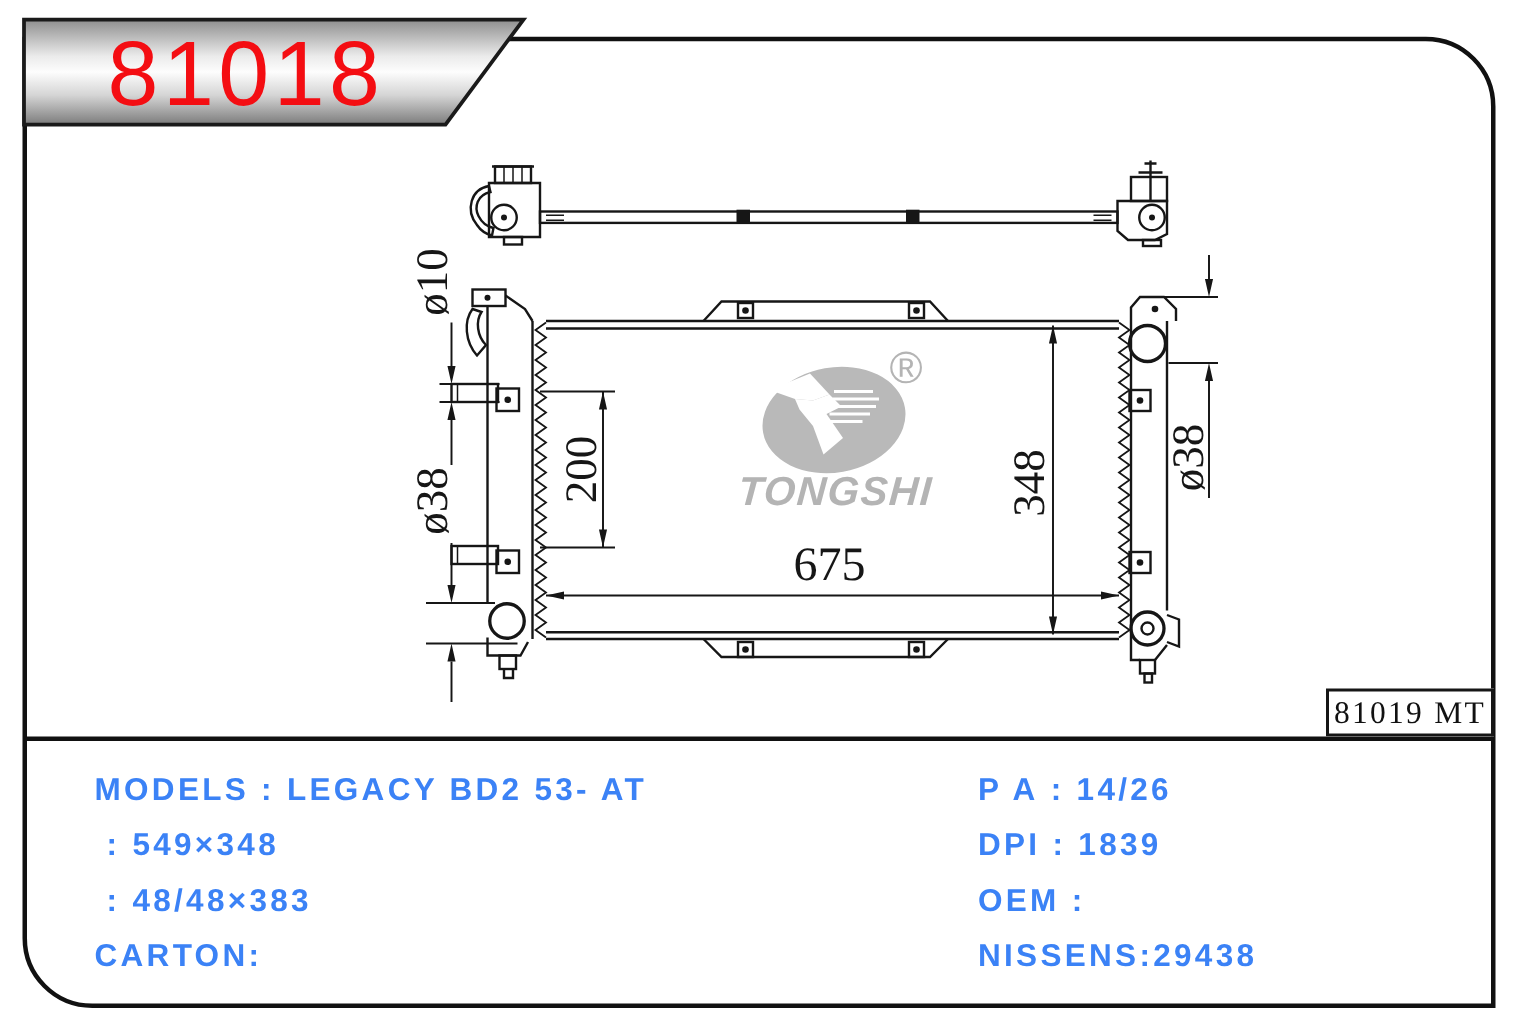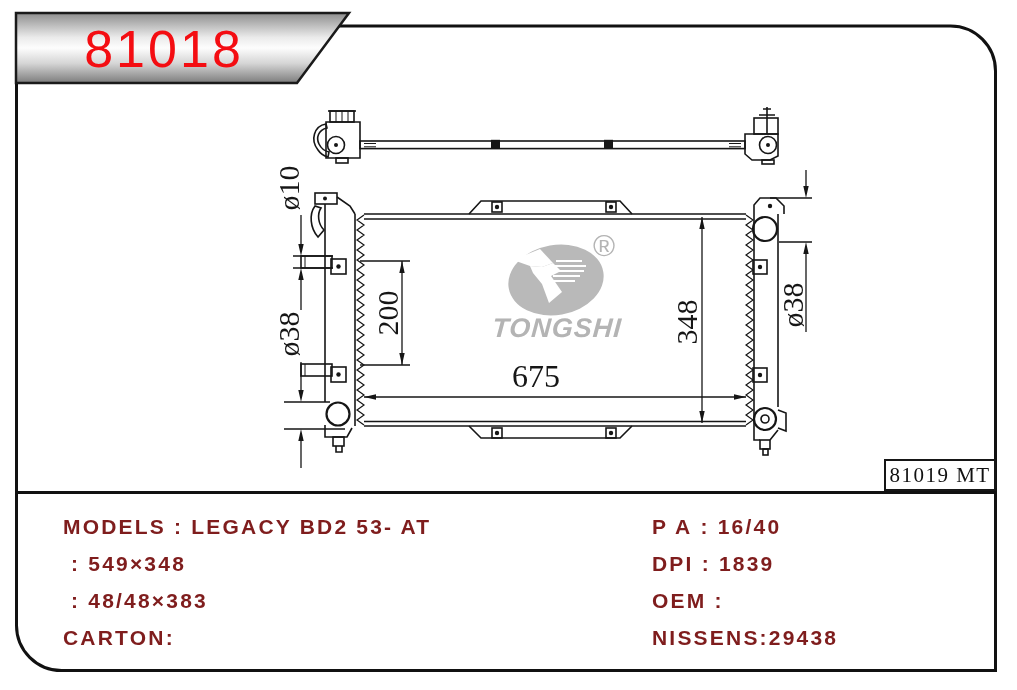--- a/index.html
+++ b/index.html
@@ -3,28 +3,28 @@
 <meta charset="utf-8">
 <style>
   html,body{margin:0;padding:0;background:#fff;}
   .page{position:relative;width:1017px;height:690px;background:#fff;overflow:hidden;
         font-family:"Liberation Sans",sans-serif;color:#111;}
   .page svg{position:absolute;left:0;top:0;}
   .abs{position:absolute;}
   .dim{font-family:"Liberation Serif",serif;font-size:30px;color:#161616;white-space:nowrap;}
   .dim-v{transform:translate(-50%,-50%) rotate(-90deg);}
   .dim-h{transform:translate(-50%,-50%);font-size:32px;}
-  .banner-num{font-size:52px;letter-spacing:3px;color:#f40d12;transform:translate(-50%,-50%);white-space:nowrap;}
+  .banner-num{font-size:61px;letter-spacing:3px;color:#f40d12;transform:translate(-50%,-50%);white-space:nowrap;}
   .logo-brand{font-style:italic;font-weight:bold;font-size:27px;letter-spacing:1px;color:#b4b4b4;
               transform:translate(-50%,-50%) skewX(-4deg);white-space:nowrap;}
   .logo-reg{font-size:30px;color:#b4b4b4;transform:translate(-50%,-50%);}
   .refbox{left:884px;top:459px;width:112px;height:32px;border:2.5px solid #161616;box-sizing:border-box;
           font-family:"Liberation Serif",serif;font-size:21px;letter-spacing:1.5px;
           display:flex;align-items:center;justify-content:center;background:#fff;}
-  .speccol{font-size:21px;font-weight:700;letter-spacing:2.2px;color:#7f1d1d;}
+  .speccol{font-size:21px;font-weight:700;letter-spacing:2.2px;color:#3b82f6;}
   .spec-row{height:37px;display:flex;align-items:center;white-space:pre;}
   .val-strong{letter-spacing:0.2px;}
 </style>
 </head>
 <body>
 
 <div class="page">
 
   <svg width="1017" height="690" viewBox="0 0 1017 690">
     <defs>
@@ -150,21 +150,21 @@
       <path d="M806,198 L803.3,186 L808.7,186 Z M806,242 L803.3,254 L808.7,254 Z" fill="#161616" stroke="none"></path>
     </g>
   </svg>
 
   <div class="abs banner-num" style="left:164px;top:49px">81018</div>
 
   <div class="abs dim dim-v" style="left:289px;top:188px">ø10</div>
   <div class="abs dim dim-v" style="left:289px;top:334px">ø38</div>
   <div class="abs dim dim-v" style="left:388px;top:313px">200</div>
   <div class="abs dim dim-v" style="left:687px;top:322px">348</div>
-  <div class="abs dim dim-h" style="left:536px;top:376px">675</div>
+  <div class="abs dim dim-h" style="left:553px;top:376px">675</div>
   <div class="abs dim dim-v" style="left:793px;top:305px">ø38</div>
 
   <div class="abs logo-reg" style="left:604px;top:246px">®</div>
   <div class="abs logo-brand" style="left:557px;top:328px">TONGSHI</div>
 
   <div class="abs refbox">
     <span>81019 MT</span>
   </div>
 
   <div class="abs speccol" style="left:63px;top:508px">
@@ -177,21 +177,21 @@
     <div class="spec-row">
       <span> : </span><span>48/48×383</span>
     </div>
     <div class="spec-row">
       <span>CARTON</span><span>: </span>
     </div>
   </div>
 
   <div class="abs speccol" style="left:652px;top:508px">
     <div class="spec-row">
-      <span>P A</span><span> : </span><span>16/40</span>
+      <span>P A</span><span> : </span><span>14/26</span>
     </div>
     <div class="spec-row">
       <span>DPI</span><span> : </span><span>1839</span>
     </div>
     <div class="spec-row">
       <span>OEM</span><span> : </span>
     </div>
     <div class="spec-row">
       <span>NISSENS</span><span>:</span><span>29438</span>
     </div>

